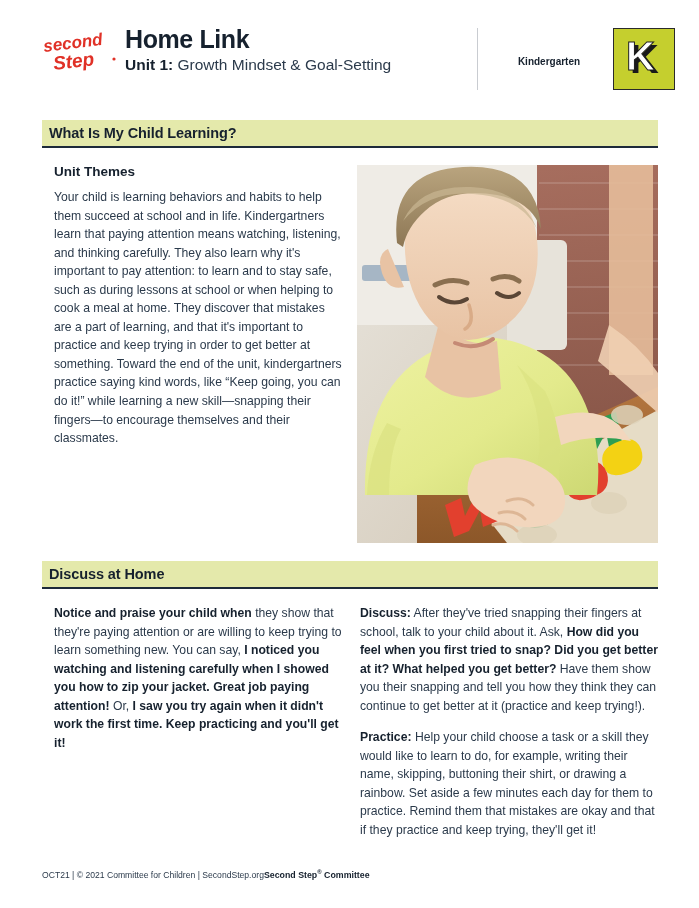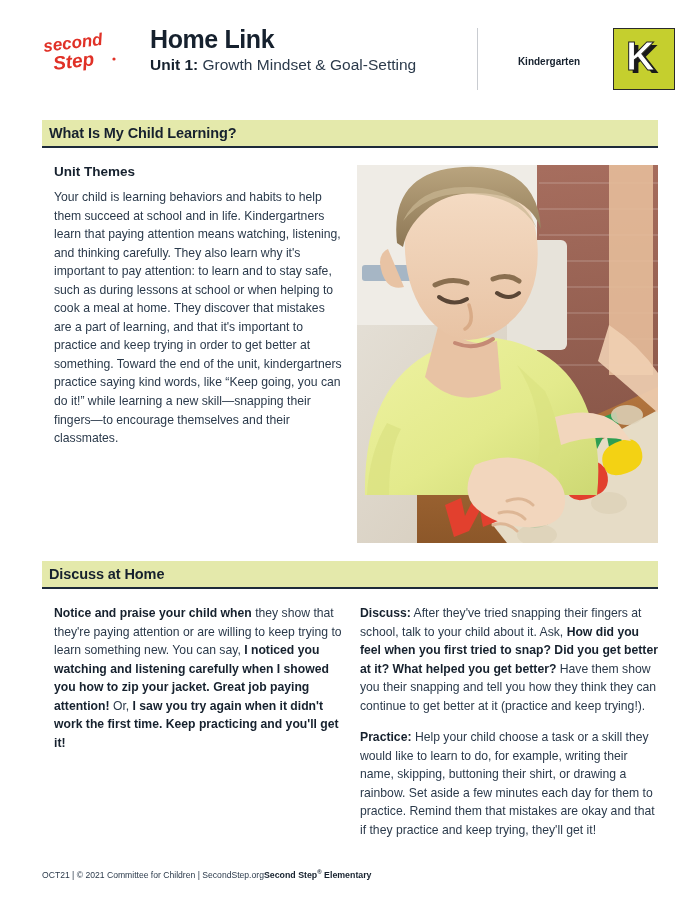--- a/index.html
+++ b/index.html
@@ -9,21 +9,21 @@
     font-family: "Liberation Sans", sans-serif;
     color: #1d2a3a;
     overflow: hidden;
   }
   .page { position: relative; width: 699px; height: 908px; background: #fff; }
 
   
   .header { position: absolute; left: 42px; top: 26px; width: 616px; height: 66px; }
   .logo-wrap { position: absolute; left: 0; top: 6px; width: 86px; height: 50px; }
   .logo-svg { display: block; }
-  .title-block { position: absolute; left: 108px; top: 0px; }
+  .title-block { position: absolute; left: 83px; top: 0px; }
   .hl-title {
     font-size: 25px; font-weight: bold; letter-spacing: -0.4px;
     color: #16212e; line-height: 1.05;
   }
   .hl-sub { font-size: 15.5px; color: #2b3a4b; margin-top: 4px; line-height: 1.15; }
   .hl-sub b { font-weight: bold; color: #16212e; }
   .vrule {
     position: absolute; left: 435px; top: 2px; width: 1px; height: 62px;
     background: #c9ccd1;
   }
@@ -241,16 +241,16 @@
 
   <div class="col col-right">
 
     <div class="p2"><b>Discuss:</b><span> After they've tried snapping their fingers at school, talk to your child about it. Ask, </span><b>How did you feel when you first tried to snap? Did you get better at it? What helped you get better?</b><span> Have them show you their snapping and tell you how they think they can continue to get better at it (practice and keep trying!).</span></div>
 
     <div class="p2"><b>Practice:</b><span> Help your child choose a task or a skill they would like to learn to do, for example, writing their name, skipping, buttoning their shirt, or drawing a rainbow. Set aside a few minutes each day for them to practice. Remind them that mistakes are okay and that if they practice and keep trying, they'll get it!</span></div>
   </div>
 
   <div class="footer">
     <div class="foot-left">OCT21 | © 2021 Committee for Children | SecondStep.org</div>
-    <div class="foot-right"><span>Second Step</span><sup>®</sup><span> Elementary</span></div>
+    <div class="foot-right"><span>Second Step</span><sup>®</sup><span> Committee</span></div>
   </div>
 
 </div>
 
 </body></html>

